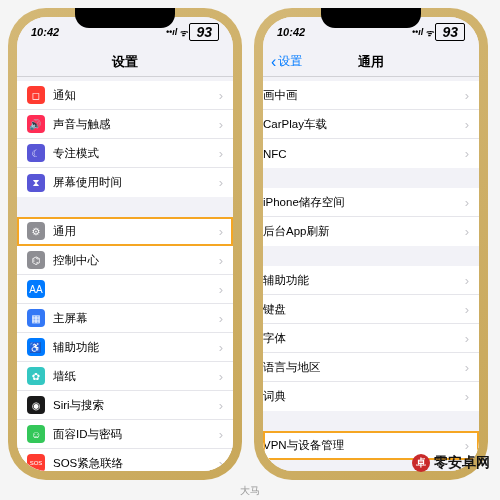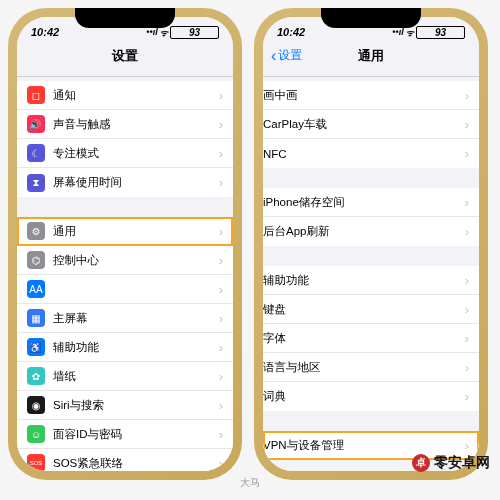--- a/index.html
+++ b/index.html
@@ -52,28 +52,28 @@
       font-weight: 600;
       color: #000;
       background: #f2f2f7;
       font-style: italic;
     }
     .status-right { display: flex; gap: 2px; align-items: center; font-size: 9px; }
     .signal, .wifi { display: inline-block; }
     .battery {
       border: 1px solid #000;
       border-radius: 2px;
-      padding: 0 18px;
-      font-size: 10px;
+      padding: 0 6px;
+      font-size: 14px;
       font-weight: 700;
     }
     .nav-bar {
       height: 30px;
       display: flex;
-      align-items: flex-start;
+      align-items: center;
       justify-content: center;
       position: relative;
       background: #f2f2f7;
       border-bottom: 0.5px solid #d1d1d6;
     }
     .nav-title { font-size: 13px; font-weight: 600; }
     .nav-back {
       position: absolute;
       left: 8px;
       color: #007aff;
@@ -136,21 +136,21 @@
     }
     .wm-icon {
       width: 18px; height: 18px;
       background: #c92a2a;
       border-radius: 50%;
       display: flex; align-items: center; justify-content: center;
       color: #fff; font-size: 10px;
     }
     .caption {
       position: absolute;
-      bottom: 10px;
+      bottom: 2px;
       left: 50%;
       transform: translateX(-50%);
       font-size: 10px;
       color: #999;
     }
     .label-text { flex: 1; white-space: nowrap; overflow: hidden; }
   </style>
 </head>
 <body>
 

